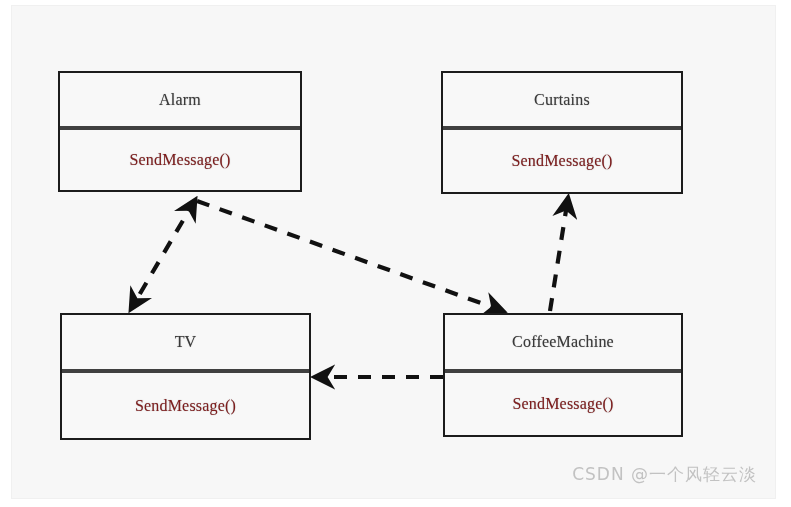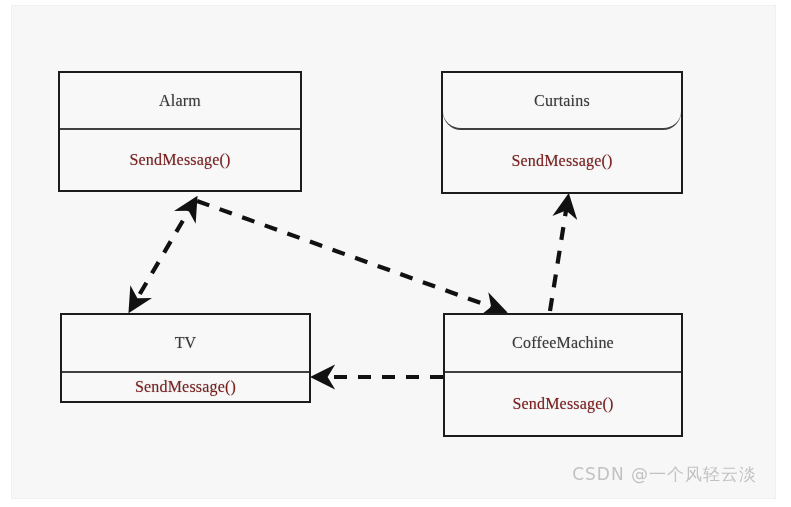--- a/index.html
+++ b/index.html
@@ -49,21 +49,21 @@
     border: 2px solid #1c1c1c;
     box-sizing: border-box;
     display: flex;
     flex-direction: column;
   }
   .class-name-row {
     flex: 0 0 auto;
     display: flex;
     align-items: center;
     justify-content: center;
-    border-bottom: 2px solid #404040;
+    border-bottom: 4px solid #404040;
     box-sizing: border-box;
   }
   .class-members-row {
     flex: 1 1 auto;
     display: flex;
     align-items: center;
     justify-content: center;
     box-sizing: border-box;
   }
   .class-name-text {
@@ -79,23 +79,23 @@
     letter-spacing: 0.2px;
     text-shadow: 0 0 1px rgba(90,90,90,0.55);
     white-space: nowrap;
   }
 
   
   #box-alarm          { left: 46px;  top: 65px;  width: 244px; height: 121px; }
   #box-alarm .class-name-row { height: 57px; }
 
   #box-curtains       { left: 429px; top: 65px;  width: 242px; height: 123px; }
-  #box-curtains .class-name-row { height: 57px; border-radius: 18px; }
+  #box-curtains .class-name-row { height: 57px; }
 
-  #box-tv             { left: 48px;  top: 307px; width: 251px; height: 90px; font-family: Liberation Serif, serif; }
+  #box-tv             { left: 48px;  top: 307px; width: 251px; height: 127px; font-family: Liberation Serif, serif; }
   #box-tv .class-name-row { height: 58px; }
 
   #box-coffeemachine  { left: 431px; top: 307px; width: 240px; height: 124px; }
   #box-coffeemachine .class-name-row { height: 58px; }
 
   
   #watermark {
     position: absolute;
     right: 18px;
     bottom: 12px;

